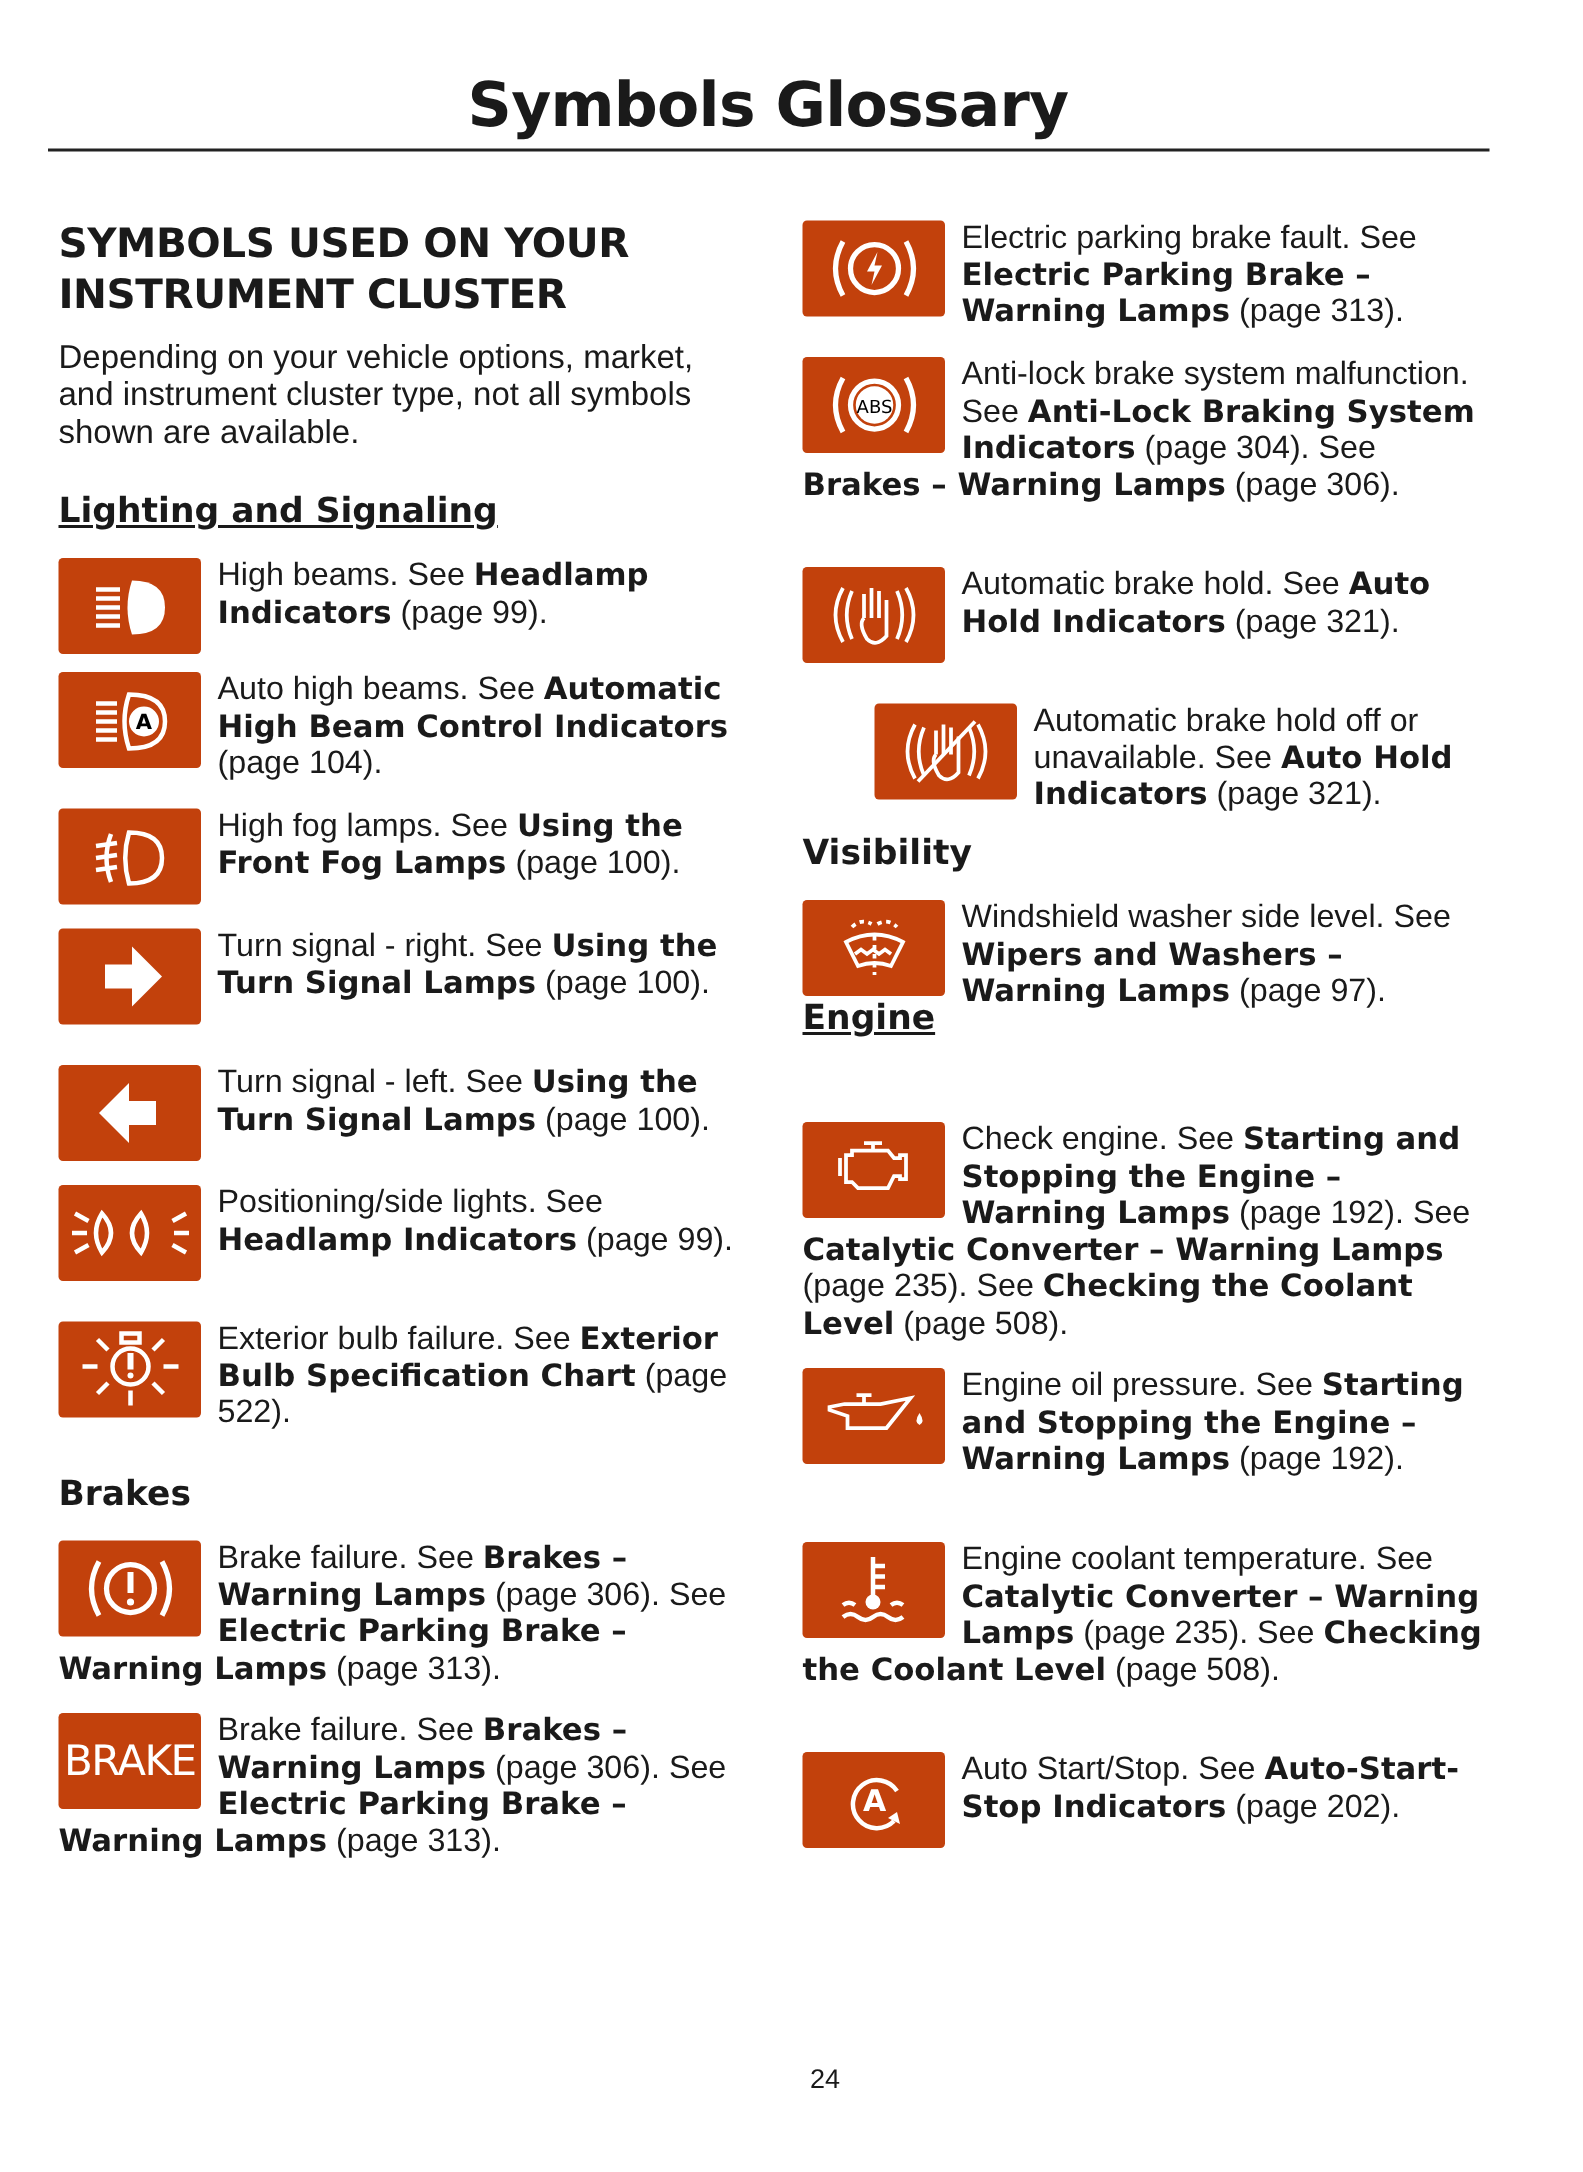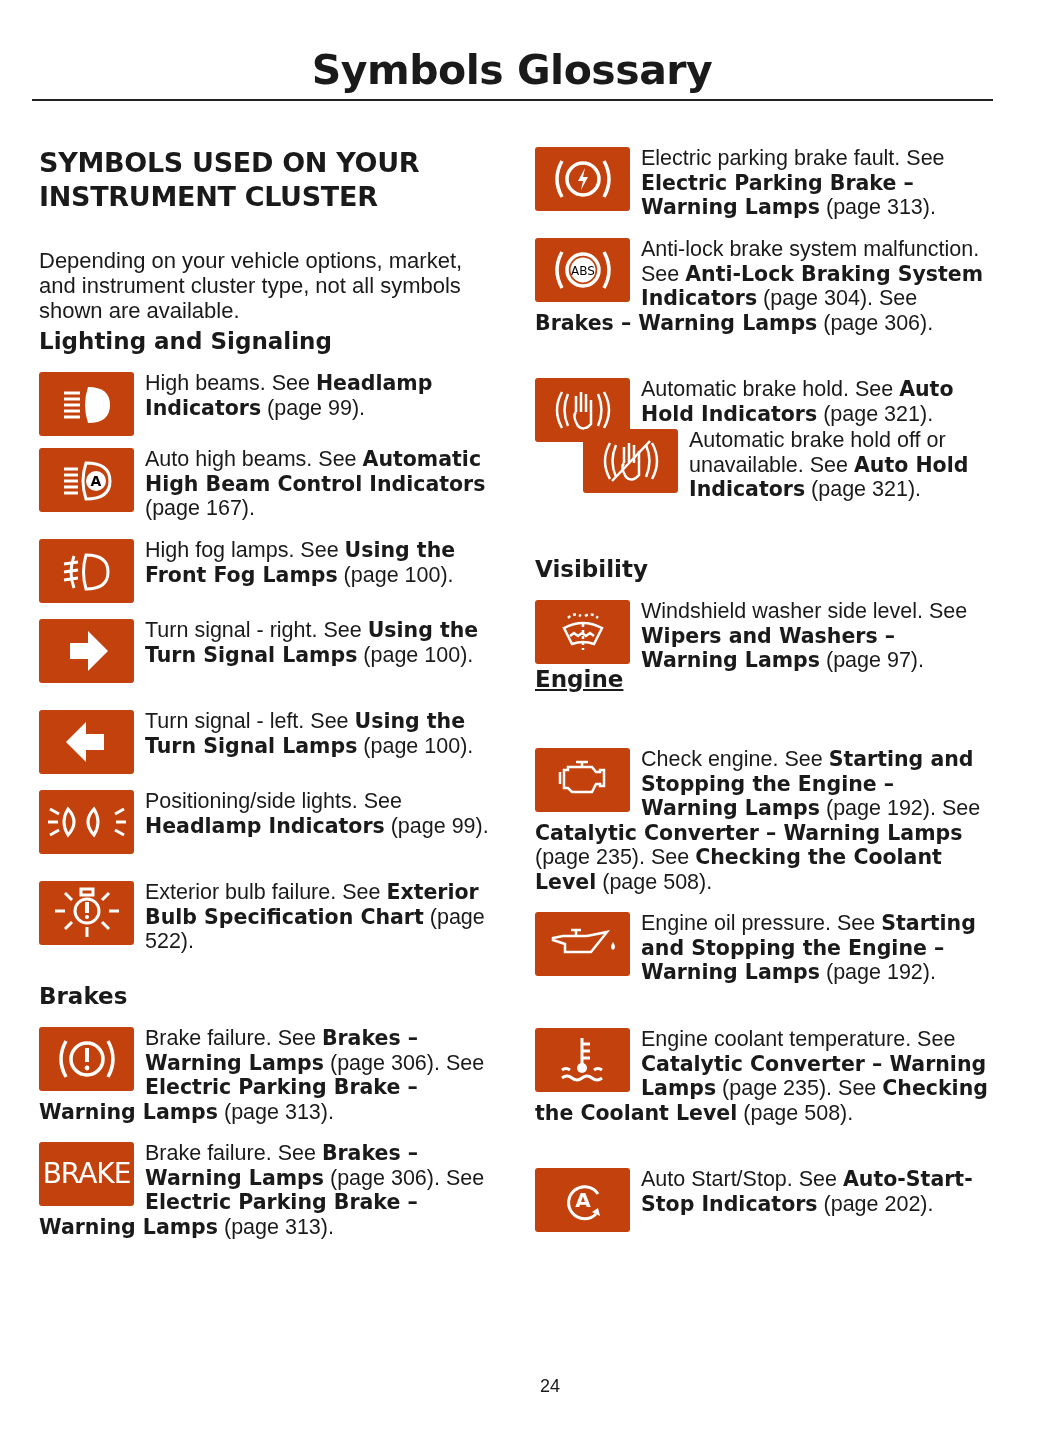--- a/index.html
+++ b/index.html
@@ -34,23 +34,23 @@
   .brake-text { color: #fff; font-family: "DejaVu Sans", sans-serif; font-size: 28px; letter-spacing: -1px; }
 </style>
 </head>
 <body>
 
 <div class="page-title">Symbols Glossary</div>
 <div class="title-rule"></div>
 
 <div class="col col-left">
   <div class="h1" style="top:146px;">SYMBOLS USED ON YOUR INSTRUMENT CLUSTER</div>
-  <div class="intro" style="top:248px;">Depending on your vehicle options, market, and instrument cluster type, not all symbols shown are available.</div>
-
-  <div class="h2" style="top:327px;">Lighting and Signaling</div>
+  <div class="intro" style="top:225px;">Depending on your vehicle options, market, and instrument cluster type, not all symbols shown are available.</div>
+
+  <div class="h2" style="top:327px;text-decoration:underline;">Lighting and Signaling</div>
 
   <div class="entry" style="top:371px;">
     <div class="icon">
       <svg width="70" height="50" viewBox="0 0 70 50">
           <g stroke="#fff" stroke-width="3">
             <line x1="12" y1="14" x2="28" y2="14"></line>
             <line x1="12" y1="20" x2="28" y2="20"></line>
             <line x1="12" y1="26" x2="28" y2="26"></line>
             <line x1="12" y1="32" x2="28" y2="32"></line>
             <line x1="12" y1="38" x2="28" y2="38"></line>
@@ -69,21 +69,21 @@
             <line x1="12" y1="20" x2="26" y2="20"></line>
             <line x1="12" y1="26" x2="26" y2="26"></line>
             <line x1="12" y1="32" x2="26" y2="32"></line>
             <line x1="12" y1="38" x2="26" y2="38"></line>
           </g>
           <path d="M34 8 Q58 8 58 26 Q58 44 34 44 Q28 26 34 8Z" fill="none" stroke="#fff" stroke-width="3"></path>
           <circle cx="44" cy="26" r="10" fill="#fff"></circle>
           <text x="44" y="31" font-size="14" font-weight="bold" text-anchor="middle" fill="#000" font-family="DejaVu Sans, sans-serif">A</text>
         </svg>
     </div>
-    <span>Auto high beams. See </span><b>Automatic High Beam Control Indicators</b><span> (page 167).</span>
+    <span>Auto high beams. See </span><b>Automatic High Beam Control Indicators</b><span> (page 104).</span>
   </div>
 
   <div class="entry" style="top:538px;">
     <div class="icon">
       <svg width="70" height="50" viewBox="0 0 70 50">
           <g stroke="#fff" stroke-width="3" fill="none">
             <line x1="12" y1="18" x2="26" y2="16"></line>
             <line x1="12" y1="26" x2="26" y2="24"></line>
             <line x1="12" y1="34" x2="26" y2="32"></line>
             <path d="M22 10 Q16 26 22 42"></path>
@@ -215,21 +215,21 @@
             <path d="M56 10 Q66 28 56 46"></path>
             <path d="M20 12 Q13 28 20 44"></path>
             <path d="M50 12 Q57 28 50 44"></path>
             <path d="M28 30 V14 M33 30 V10 M38 30 V12 M43 32 V18 M28 30 Q24 34 30 44 Q36 50 43 42 V30"></path>
           </g>
         </svg>
     </div>
     <span>Automatic brake hold. See </span><b>Auto Hold Indicators</b><span> (page 321).</span>
   </div>
 
-  <div class="entry" style="top:428px;padding-left:48px;">
+  <div class="entry" style="top:468px;padding-left:48px;">
     <div class="icon">
       <svg width="70" height="56" viewBox="0 0 70 56">
           <g stroke="#fff" stroke-width="2.5" fill="none">
             <path d="M14 10 Q4 28 14 46"></path>
             <path d="M56 10 Q66 28 56 46"></path>
             <path d="M20 12 Q13 28 20 44"></path>
             <path d="M50 12 Q57 28 50 44"></path>
             <path d="M28 30 V14 M33 30 V10 M38 30 V12 M43 32 V18 M28 30 Q24 34 30 44 Q36 50 43 42 V30"></path>
             <line x1="16" y1="48" x2="54" y2="8"></line>
           </g>

